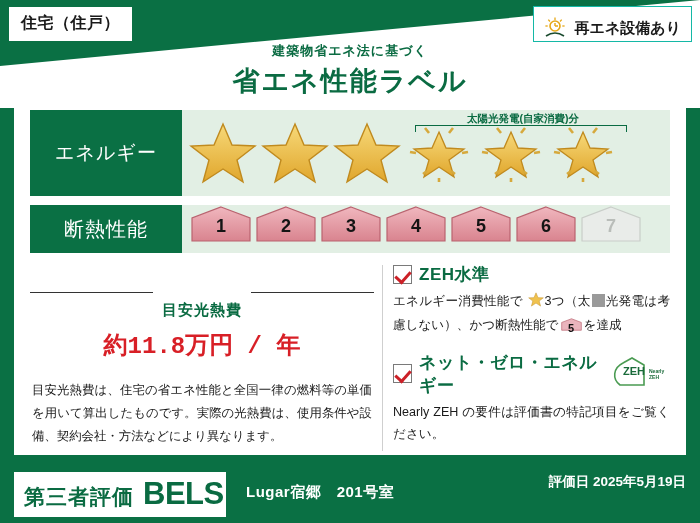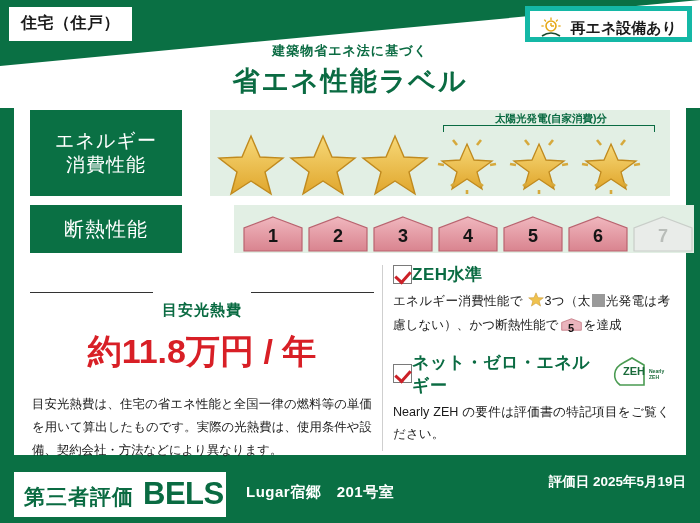--- a/index.html
+++ b/index.html
@@ -21,21 +21,21 @@
   }
   .tab-housing {
     position: absolute; left: 8px; top: 6px;
     background: #ffffff; border: 1px solid #0a7044;
     padding: 6px 12px 7px 12px;
     font-size: 16px; font-weight: bold; color: #1a1a1a;
     letter-spacing: .5px; z-index: 6;
   }
   .badge-renew {
     position: absolute; right: 8px; top: 6px;
-    background: #ffffff; border: 5px solid #14b8a6;
+    background: #ffffff; border: 1px solid #14b8a6;
     height: 36px; padding: 8px 10px 0 8px;
     display: flex; align-items: center; gap: 7px; z-index: 6;
   }
   .badge-renew .btxt { font-size: 15px; font-weight: bold; color: #1a1a1a; }
   .sun-icon { width: 26px; height: 26px; display: block; }
 
   .title-wrap {
     position: absolute; left: 0; top: 42px; width: 700px;
     text-align: center; z-index: 5;
   }
@@ -48,33 +48,33 @@
   
   .card {
     position: absolute; left: 14px; top: 100px;
     width: 672px; height: 355px;
     background: #ffffff; z-index: 4;
   }
 
   
   .perf-row { display: flex; align-items: stretch; margin: 0 16px; }
   .perf-row.energy { height: 86px; margin-top: 10px; }
-  .perf-row.insul  { height: 48px; margin-top: 9px; gap: 24px; }
+  .perf-row.insul  { height: 48px; margin-top: 9px; }
 
   .perf-label {
     width: 152px; background: #0a7044; color: #ffffff;
     display: flex; flex-direction: column; align-items: center;
     justify-content: center; line-height: 1.25;
     font-size: 19px; font-weight: normal; letter-spacing: 1px;
     border: 1px solid #0a7044; flex: 0 0 152px;
   }
   .perf-label.one-line { font-size: 20px; }
   .perf-value {
     flex: 1; background: #e2efe4; position: relative;
-    display: flex; align-items: flex-end; margin-left: 28px;
+    display: flex; align-items: flex-start;
   }
 
   
   .stars { display: flex; align-items: center; gap: 2px; padding-left: 6px; margin-top: 8px; }
   .star-svg { width: 70px; height: 66px; display: block; }
 
   .solar-note {
     position: absolute; left: 232px; top: 2px; width: 218px;
     text-align: center; font-size: 10.5px; font-weight: bold; color: #0a6b42;
   }
@@ -101,32 +101,32 @@
   .lower-right { flex: 1; position: relative; }
 
   .cost-head {
     display: flex; align-items: center; justify-content: center;
     gap: 9px; margin-top: 4px;
   }
   .cost-head .rule { flex: 1; height: 1px; background: #333; }
   .cost-head .ctxt { font-size: 15px; font-weight: bold; color: #0a6b42; letter-spacing: 1px; margin-top: 36px; }
   .cost-value {
     text-align: center; color: #d81f26; font-weight: bold;
-    font-size: 34px; margin-top: 9px; letter-spacing: 0px;
-    font-family: Liberation Sans, sans-serif;
+    font-size: 24px; margin-top: 9px; letter-spacing: 0px;
+    font-family: Liberation Mono, monospace;
   }
   .cost-note {
     margin-top: 18px; font-size: 12.4px; line-height: 1.85;
     color: #1a1a1a; text-align: justify; padding: 0 2px;
   }
 
   
   .check-block { margin-top: 2px; }
   .check-block + .check-block { margin-top: 14px; }
-  .check-head { display: flex; align-items: center; }
+  .check-head { display: flex; align-items: center; gap: 7px; }
   .cbox {
     width: 19px; height: 19px; border: 1.6px solid #7a7a7a;
     background: #fff; position: relative; flex: 0 0 19px;
   }
   .cbox:after {
     content: ""; position: absolute; left: 4px; top: 2px;
     width: 7px; height: 12px; border: solid #cc2027;
     border-width: 0 3px 3px 0; transform: rotate(42deg);
   }
   .check-title { font-size: 17px; font-weight: bold; color: #0a6b42; letter-spacing: .5px; }
@@ -199,21 +199,20 @@
 <div class="title-wrap">
   <div class="title-sub">建築物省エネ法に基づく</div>
   <div class="title-main">省エネ性能ラベル</div>
 </div>
 
 <div class="card">
 
   <div class="perf-row energy">
     <div class="perf-label">
       <span>エネルギー</span>
-      <span>消費性能</span>
     </div>
     <div class="perf-value">
       <div class="solar-note">太陽光発電(自家消費)分</div>
       <div class="solar-bracket"></div>
       <div class="stars">
         <span>
           <svg class="star-svg" viewBox="0 0 70 66">
               <defs>
                 <linearGradient id="g1" x1="0" y1="0" x2="0" y2="1">
                   <stop offset="0" stop-color="#f7d979"></stop>

